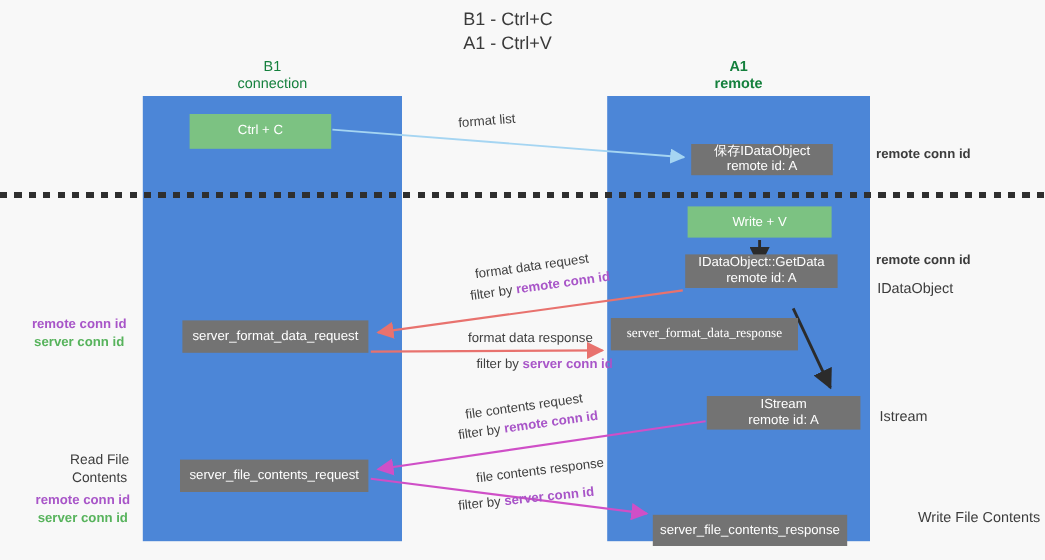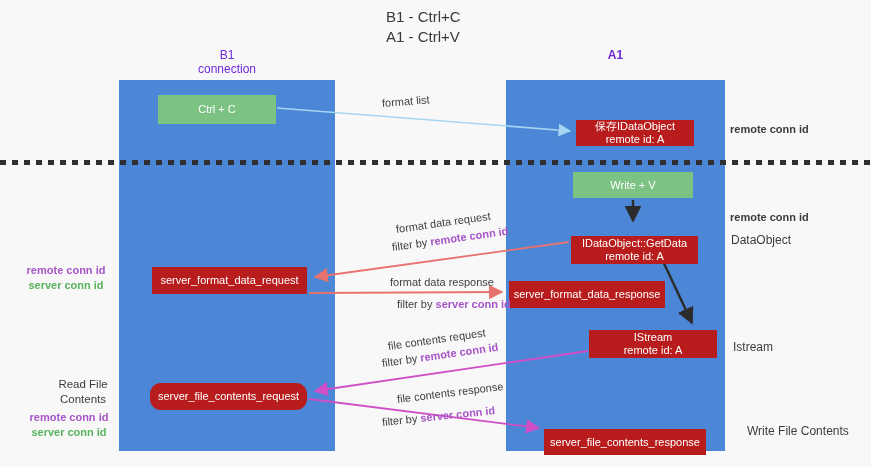--- a/index.html
+++ b/index.html
@@ -1,32 +1,32 @@
 <!DOCTYPE html>
 <html><head>
 <meta charset="utf-8">
 <style>
   html,body{margin:0;padding:0;background:#f8f8f8;}
   .canvas{
     position:relative;width:871px;height:467px;background:#f8f8f8;
     font-family:"Liberation Sans","DejaVu Sans",sans-serif;overflow:hidden;
   }
   .title{position:absolute;left:386px;top:7px;font-size:15px;color:#3a3a3a;line-height:20px;}
-  .col-header{position:absolute;top:48px;text-align:center;font-size:12px;color:#6d28d9;line-height:14px;}
+  .col-header{position:absolute;top:48px;text-align:center;font-size:12px;color:#15803d;line-height:14px;}
   .col-header.left{left:119px;width:216px;}
   .col-header.right{left:506px;width:219px;font-weight:bold;}
   .lifeline{position:absolute;top:80px;height:371px;background:#4c86d7;}
   .lifeline.left{left:119px;width:216px;}
   .lifeline.right{left:506px;width:219px;}
   .dashline{position:absolute;left:0;top:160px;width:871px;height:5px;
     background:repeating-linear-gradient(90deg,#2f2f2f 0 6px,transparent 6px 12px);}
   .box{position:absolute;display:flex;flex-direction:column;align-items:center;justify-content:center;
     color:#fff;font-size:11px;line-height:13px;text-align:right;white-space:nowrap;}
   .green{background:#7cc282;}
-  .orange{background:#b91c1c;}
+  .orange{background:#737373;}
   .arrow-label{position:absolute;font-size:11px;color:#3f3f3f;white-space:nowrap;transform-origin:left center;}
   .bold-purple{color:#a855c8;font-weight:bold;}
   .bold-green{color:#57b35c;font-weight:bold;}
   .side-label{position:absolute;font-size:12px;color:#3c3c3c;white-space:nowrap;}
   .side-label.small{font-size:11px;}
   .left-group{position:absolute;text-align:center;font-size:11px;line-height:15px;}
   svg.arrows{position:absolute;left:0;top:0;pointer-events:none;}
 </style>
 </head>
 <body>
@@ -37,20 +37,21 @@
     <div>B1 - Ctrl+C</div>
     <div>A1 - Ctrl+V</div>
   </div>
 
   <div class="col-header left">
     <div>B1</div>
     <div>connection</div>
   </div>
   <div class="col-header right">
     <div>A1</div>
+    <div>remote</div>
   </div>
 
   <div class="lifeline left"></div>
   <div class="lifeline right"></div>
 
   <div class="dashline"></div>
 
   <svg class="arrows" width="871" height="467">
     <defs>
       <marker id="m-blue" viewBox="0 0 10 10" refX="9" refY="5" markerWidth="8" markerHeight="8" orient="auto-start-reverse">
@@ -81,39 +82,39 @@
 
   <div class="box orange" style="left:576px;top:120px;width:118px;height:26px;">
     <div>保存IDataObject</div>
     <div>remote id: A</div>
   </div>
 
   <div class="box green" style="left:573px;top:172px;width:120px;height:26px;">
     <div>Write + V</div>
   </div>
 
-  <div class="box orange" style="left:571px;top:236px;width:127px;height:28px;">
+  <div class="box orange" style="left:571px;top:212px;width:127px;height:28px;">
     <div>IDataObject::GetData</div>
     <div>remote id: A</div>
   </div>
 
   <div class="box orange" style="left:152px;top:267px;width:155px;height:27px;">
     <div>server_format_data_request</div>
   </div>
 
-  <div class="box orange" style="left:509px;top:281px;width:156px;height:27px;">
+  <div class="box orange" style="left:509px;top:265px;width:156px;height:27px;font-family:Liberation Serif, serif;">
     <div>server_format_data_response</div>
   </div>
 
   <div class="box orange" style="left:589px;top:330px;width:128px;height:28px;">
     <div>IStream</div>
     <div>remote id: A</div>
   </div>
 
-  <div class="box orange" style="left:150px;top:383px;width:157px;height:27px;border-radius:11px;">
+  <div class="box orange" style="left:150px;top:383px;width:157px;height:27px;">
     <div>server_file_contents_request</div>
   </div>
 
   <div class="box orange" style="left:544px;top:417px;width:162px;height:26px;margin-top:12px;">
     <div>server_file_contents_response</div>
   </div>
 
   <div class="arrow-label" style="left:382px;top:97px;transform:rotate(-4.5deg);">
     <span>format list</span>
   </div>
@@ -141,23 +142,23 @@
 
   <div class="arrow-label" style="left:397px;top:393px;transform:rotate(-7deg);">
     <span>file contents response</span>
   </div>
   <div class="arrow-label" style="left:382px;top:416px;transform:rotate(-6deg);">
     <span>filter by </span><span class="bold-purple">server conn id</span>
   </div>
 
   <div class="side-label small bold-purple" style="left:730px;top:123px;">remote conn id</div>
   <div class="side-label small bold-purple" style="left:730px;top:211px;">remote conn id</div>
-  <div class="side-label" style="left:731px;top:233px;">DataObject</div>
+  <div class="side-label" style="left:731px;top:233px;">IDataObject</div>
   <div class="side-label" style="left:733px;top:340px;">Istream</div>
-  <div class="side-label" style="left:747px;top:424px;">Write File Contents</div>
+  <div class="side-label" style="left:765px;top:424px;">Write File Contents</div>
 
   <div class="left-group" style="left:20px;top:263px;width:92px;">
     <div class="bold-purple">remote conn id</div>
     <div class="bold-green">server conn id</div>
   </div>
   <div class="left-group" style="left:14px;top:377px;width:110px;">
     <div style="color:#3c3c3c;font-size:11.5px;margin-left:28px;">Read File Contents</div>
     <div class="bold-purple" style="margin-top:3px;">remote conn id</div>
     <div class="bold-green">server conn id</div>
   </div>

